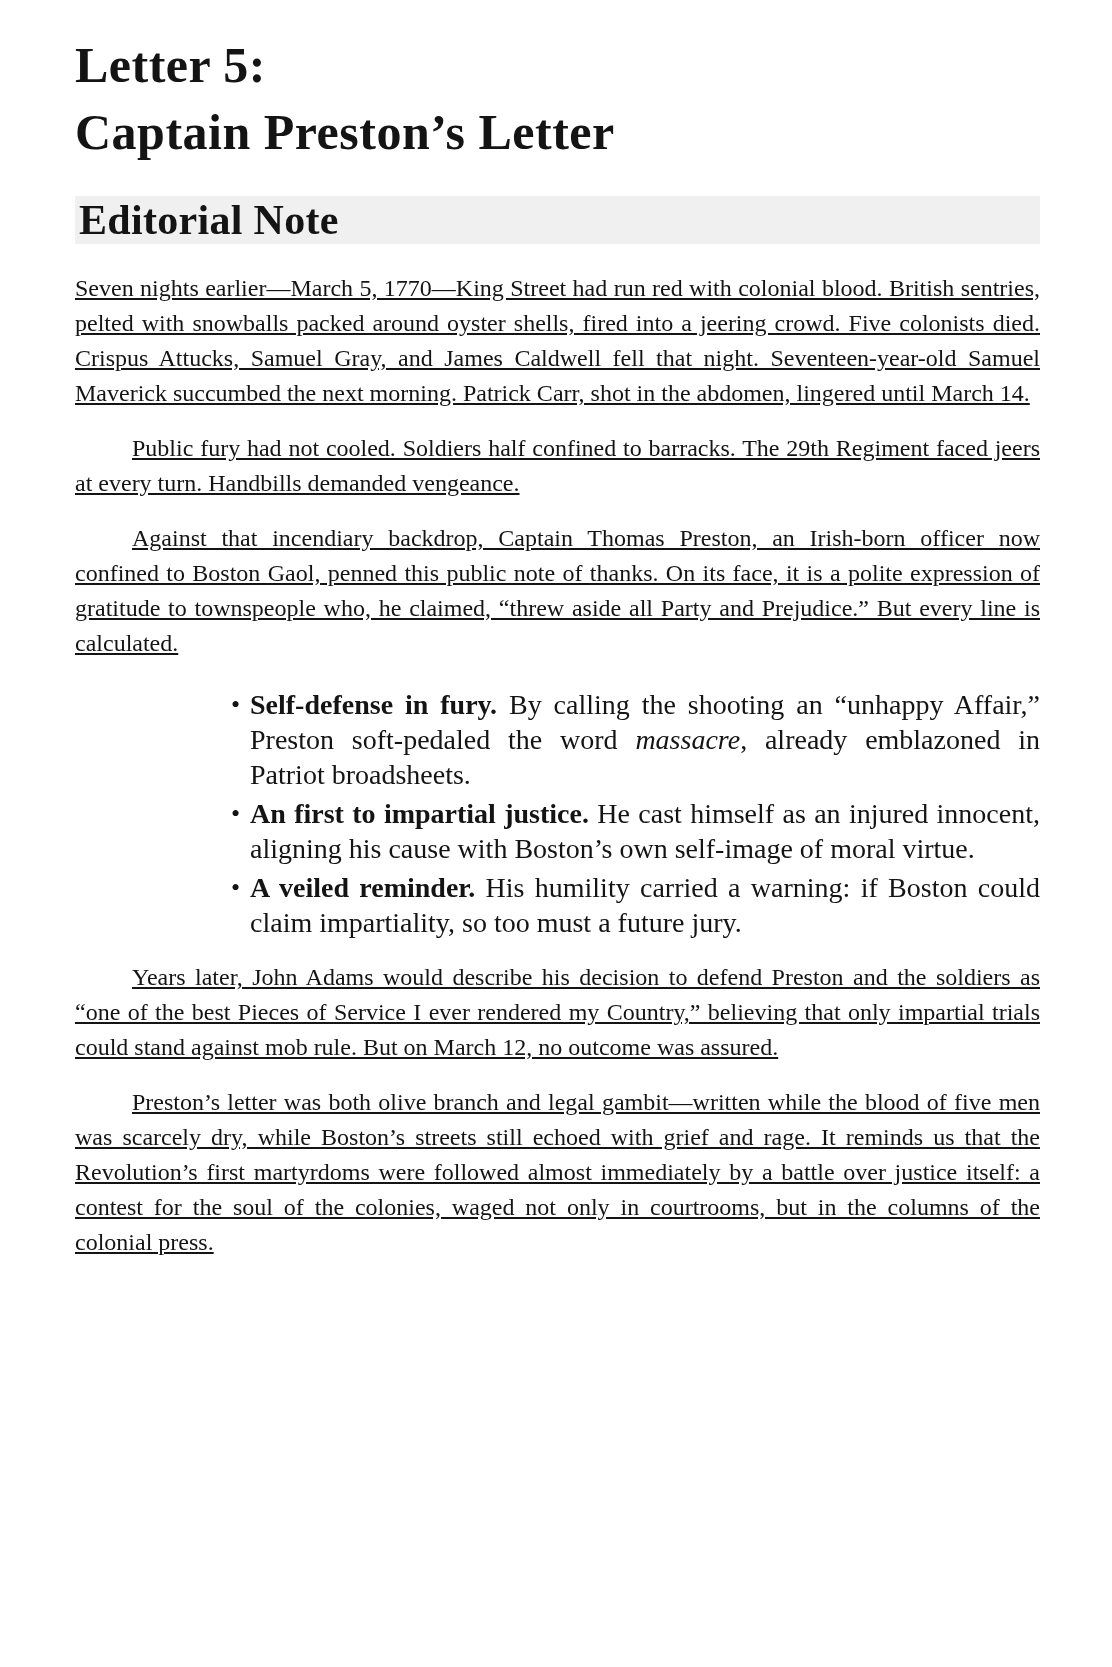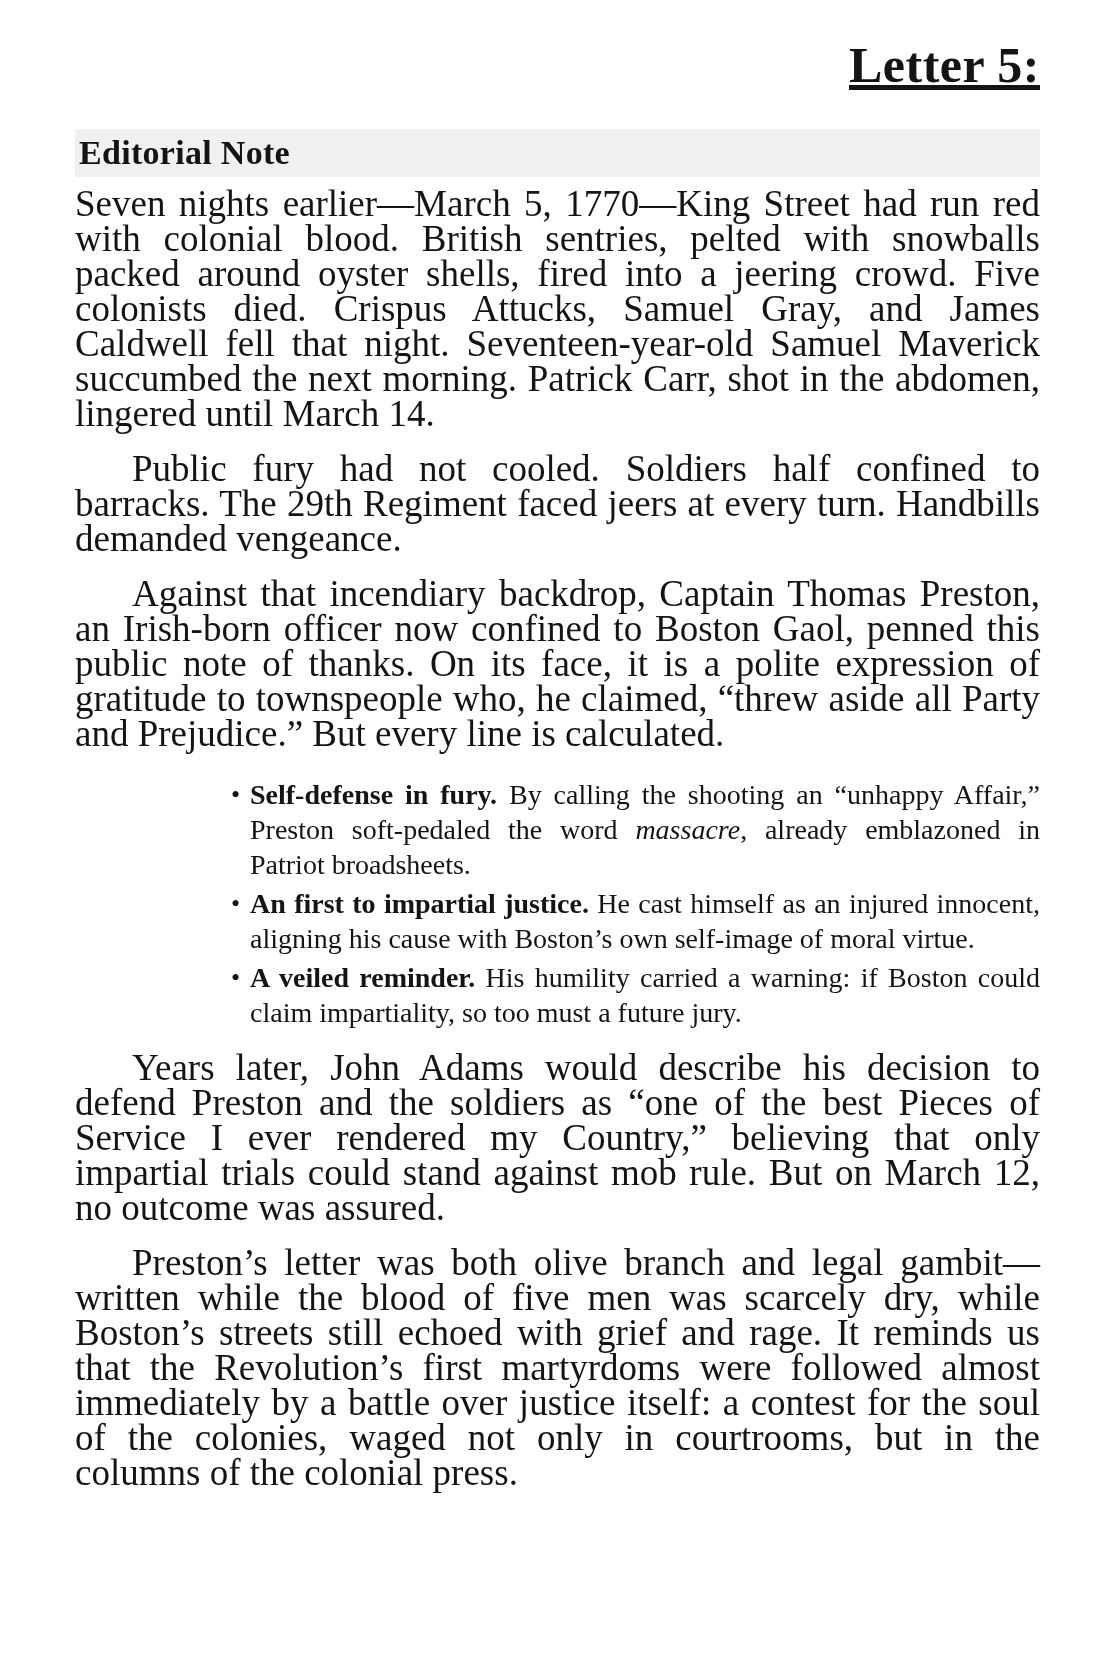--- a/index.html
+++ b/index.html
@@ -15,42 +15,42 @@
     overflow: hidden;
   }
   .page {
     box-sizing: border-box;
     width: 1112px;
     height: 1667px;
     padding: 26px 72px 0 75px;
   }
   h1.doc-title {
     margin: 6px 0 30px 0;
-    text-align: right;
+    text-align: left;
     font-size: 50px;
     line-height: 67px;
     font-weight: bold;
     letter-spacing: 0.5px;
-    text-decoration: underline;
   }
   h1.doc-title .title-line { display: block; }
   h2.section-heading {
-    margin: 0 0 9px 0;
+    margin: 0 0 27px 0;
     background: #f0f0f0;
-    font-size: 34px;
+    font-size: 42px;
     line-height: 44px;
     font-weight: bold;
     padding: 2px 8px 2px 4px;
     letter-spacing: 0.3px;
   }
   p.body-para {
     margin: 0 0 20px 0;
-    font-size: 37px;
+    font-size: 24px;
     line-height: 35px;
     text-align: justify;
+    text-decoration: underline;
   }
   p.body-para.indented { text-indent: 57px; }
   ul.bullet-list {
     list-style: none;
     margin: 0 0 20px 0;
     padding: 6px 0 0 175px;
   }
   li.bullet-item {
     position: relative;
     font-size: 28px;
@@ -67,20 +67,21 @@
   b.bullet-lead { font-weight: bold; }
   i.bullet-italic { }
 </style>
 </head>
 <body>
 
 <div class="page">
 
   <h1 class="doc-title">
     <span class="title-line">Letter 5:</span>
+    <span class="title-line">Captain Preston’s Letter</span>
   </h1>
 
   <h2 class="section-heading">Editorial Note</h2>
 
   <p class="body-para">Seven nights earlier—March 5, 1770—King Street had run red with colonial blood. British sentries, pelted with snowballs packed around oyster shells, fired into a jeering crowd. Five colonists died. Crispus Attucks, Samuel Gray, and James Caldwell fell that night. Seventeen-year-old Samuel Maverick succumbed the next morning. Patrick Carr, shot in the abdomen, lingered until March 14.</p>
 
 
   <p class="body-para indented">Public fury had not cooled. Soldiers half confined to barracks. The 29th Regiment faced jeers at every turn. Handbills demanded vengeance.</p>
 
   <p class="body-para indented">Against that incendiary backdrop, Captain Thomas Preston, an Irish-born officer now confined to Boston Gaol, penned this public note of thanks. On its face, it is a polite expression of gratitude to townspeople who, he claimed, “threw aside all Party and Prejudice.” But every line is calculated.</p>

